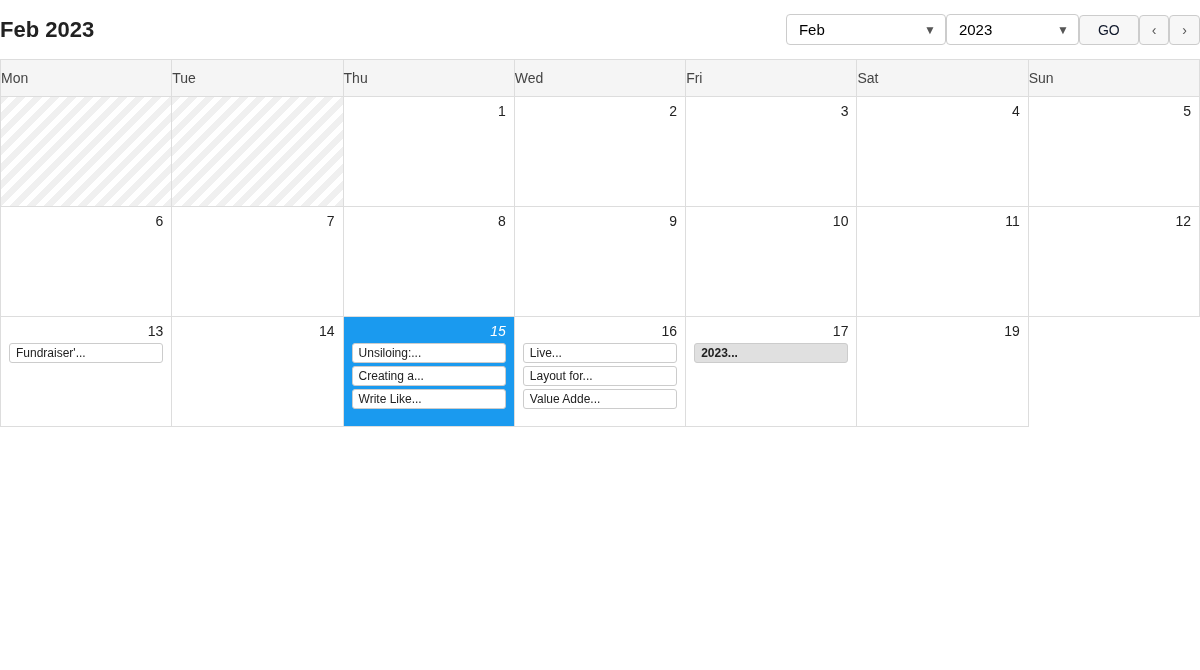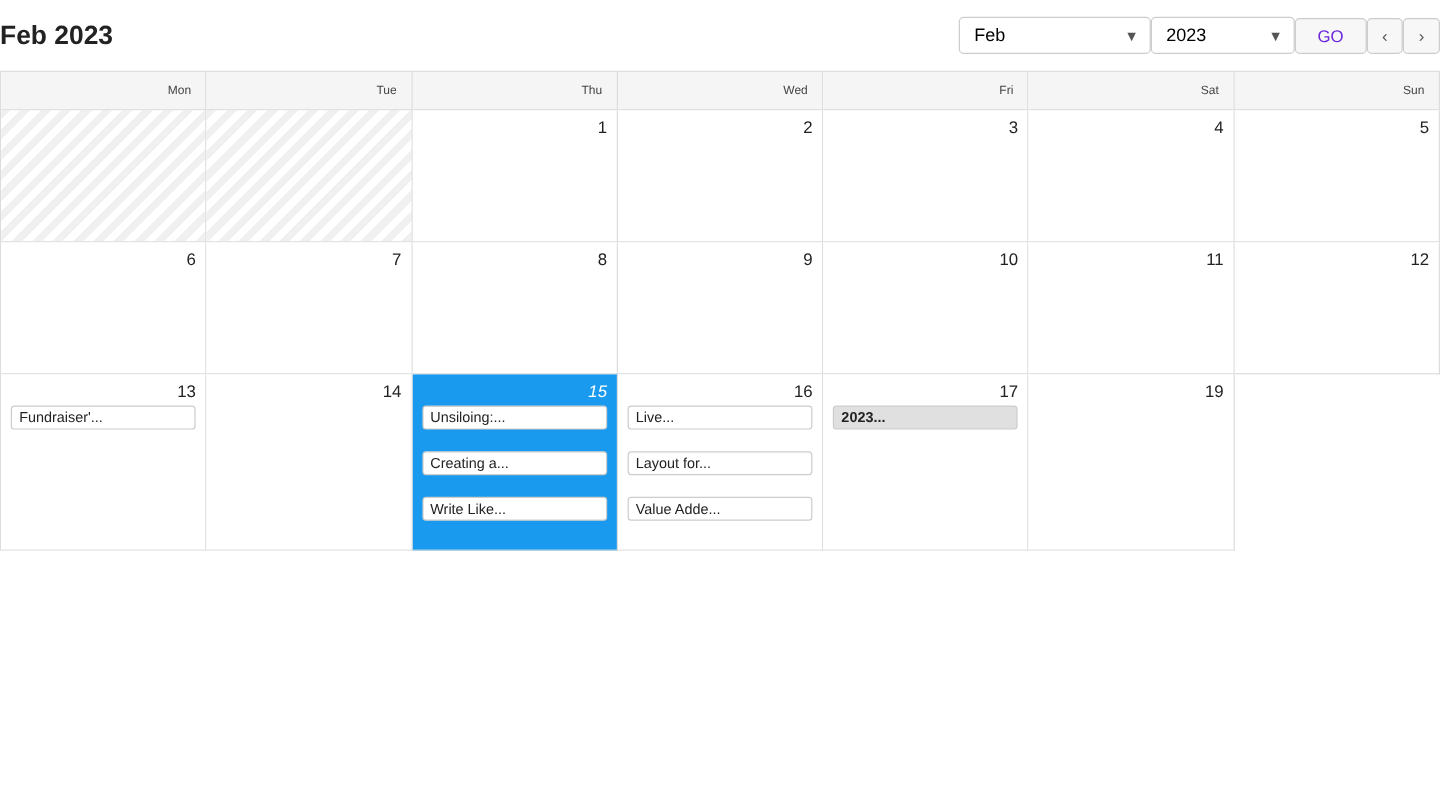--- a/index.html
+++ b/index.html
@@ -42,26 +42,26 @@
       outline: none;
     }
     .dropdown-wrapper .chevron {
       position: absolute;
       right: 10px;
       pointer-events: none;
       color: #555;
       font-size: 12px;
     }
     .month-select select { width: 160px; }
-    .year-select select { width: 120px; }
+    .year-select select { width: 133px; }
     .go-btn {
       border: 1px solid #ccc;
       border-radius: 4px;
       background: #f7f7f7;
-      color: #6d28d9;
+      color: #0f172a;
       padding: 6px 18px;
       font-size: 14px;
       cursor: pointer;
     }
     .nav-btn {
       border: 1px solid #ccc;
       border-radius: 4px;
       background: #f7f7f7;
       color: #555;
       padding: 6px 12px;
@@ -74,23 +74,23 @@
       margin: 0 0 0 0;
     }
     .calendar-header-row {
       display: grid;
       grid-template-columns: repeat(7, 1fr);
     }
     .calendar-header-cell {
       border-right: 1px solid #ddd;
       border-bottom: 1px solid #ddd;
       background: #f5f5f5;
-      text-align: right;
-      padding: 10px 12px;
-      font-size: 10px;
+      text-align: left;
+      padding: 10px 0;
+      font-size: 14px;
       color: #444;
     }
     .calendar-grid {
       display: grid;
       grid-template-columns: repeat(7, 1fr);
     }
     .calendar-cell {
       border-right: 1px solid #ddd;
       border-bottom: 1px solid #ddd;
       min-height: 110px;
@@ -119,21 +119,21 @@
     }
     .calendar-cell.today .day-number {
       color: #fff;
       font-style: italic;
     }
     .event-chip {
       background: #fff;
       border: 1px solid #ccc;
       border-radius: 3px;
       padding: 2px 6px;
-      margin-bottom: 18px;
+      margin-bottom: 3px;
       font-size: 12px;
       color: #222;
       cursor: pointer;
       white-space: nowrap;
       overflow: hidden;
       text-overflow: ellipsis;
       width: 100%;
     }
     .event-chip.gray-bg {
       background: #e0e0e0;

